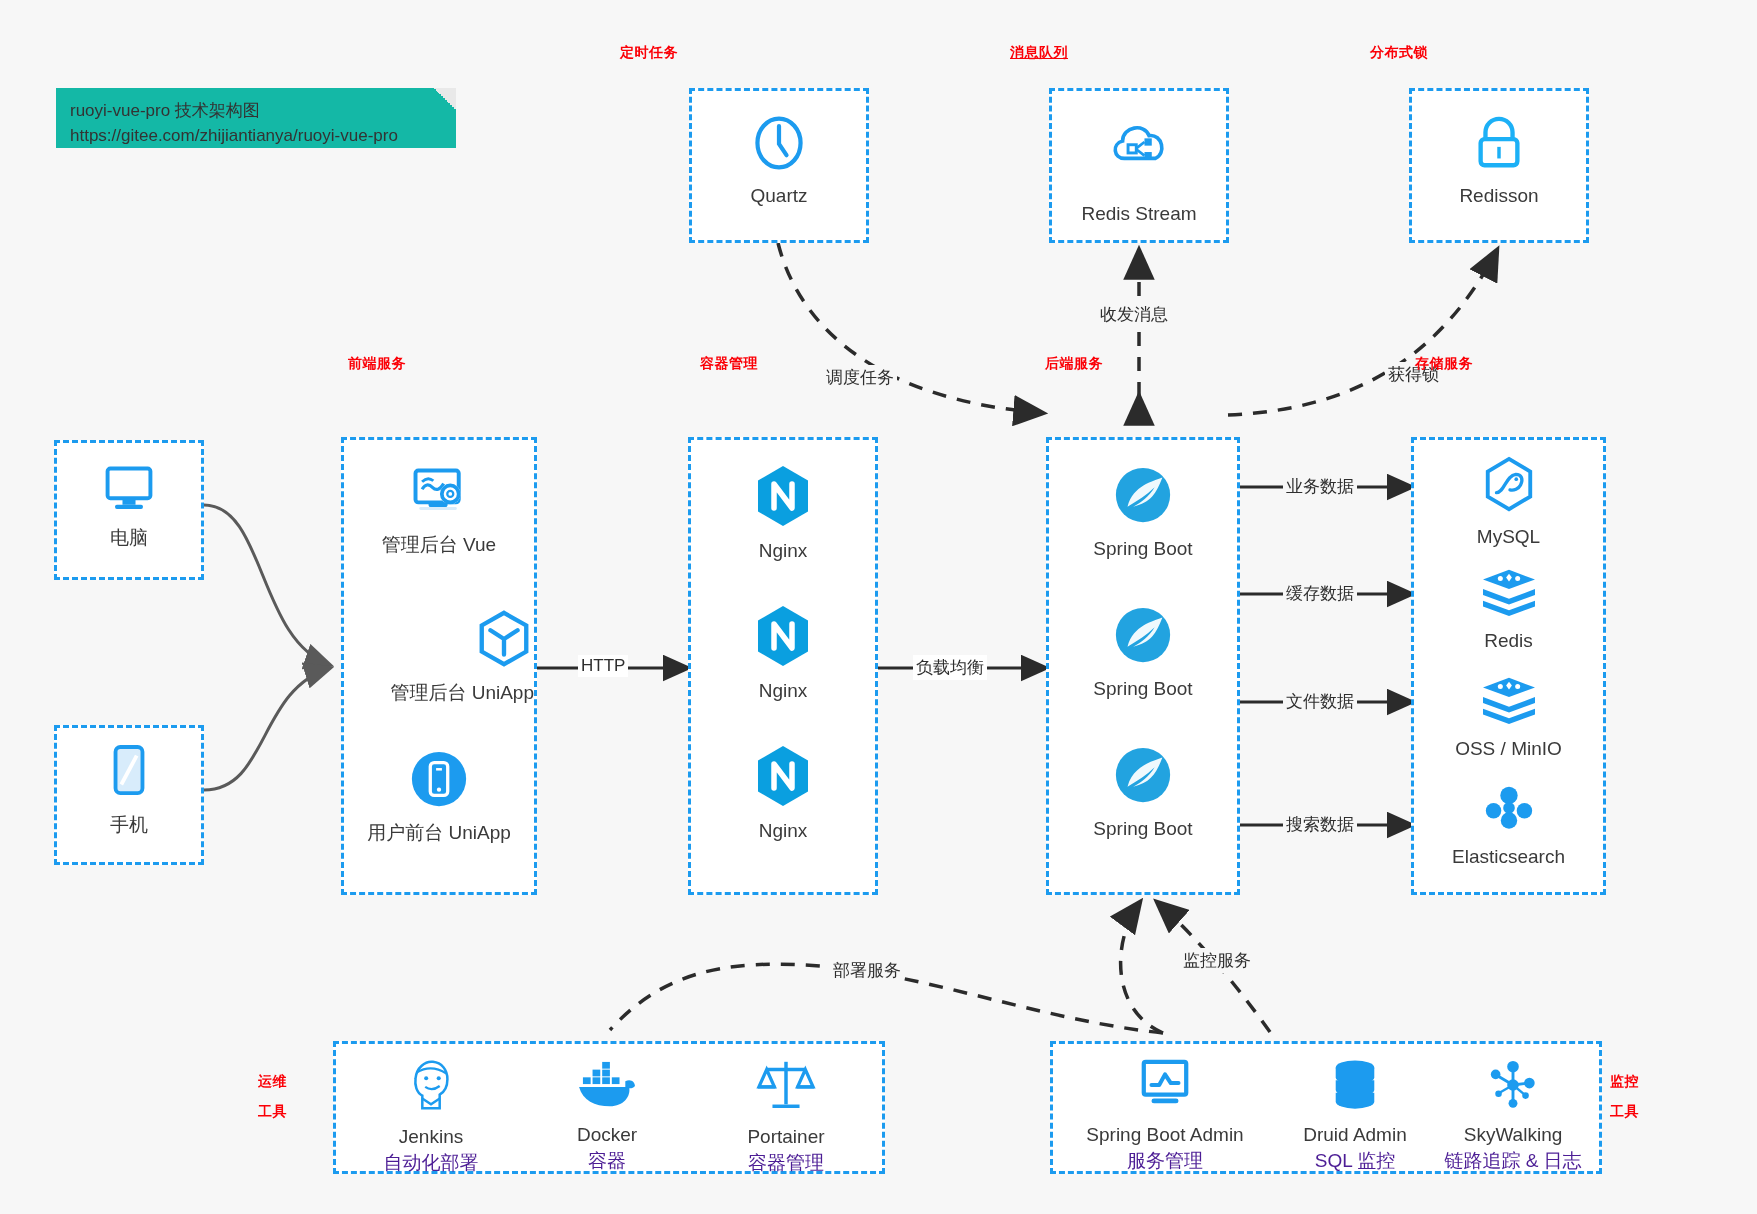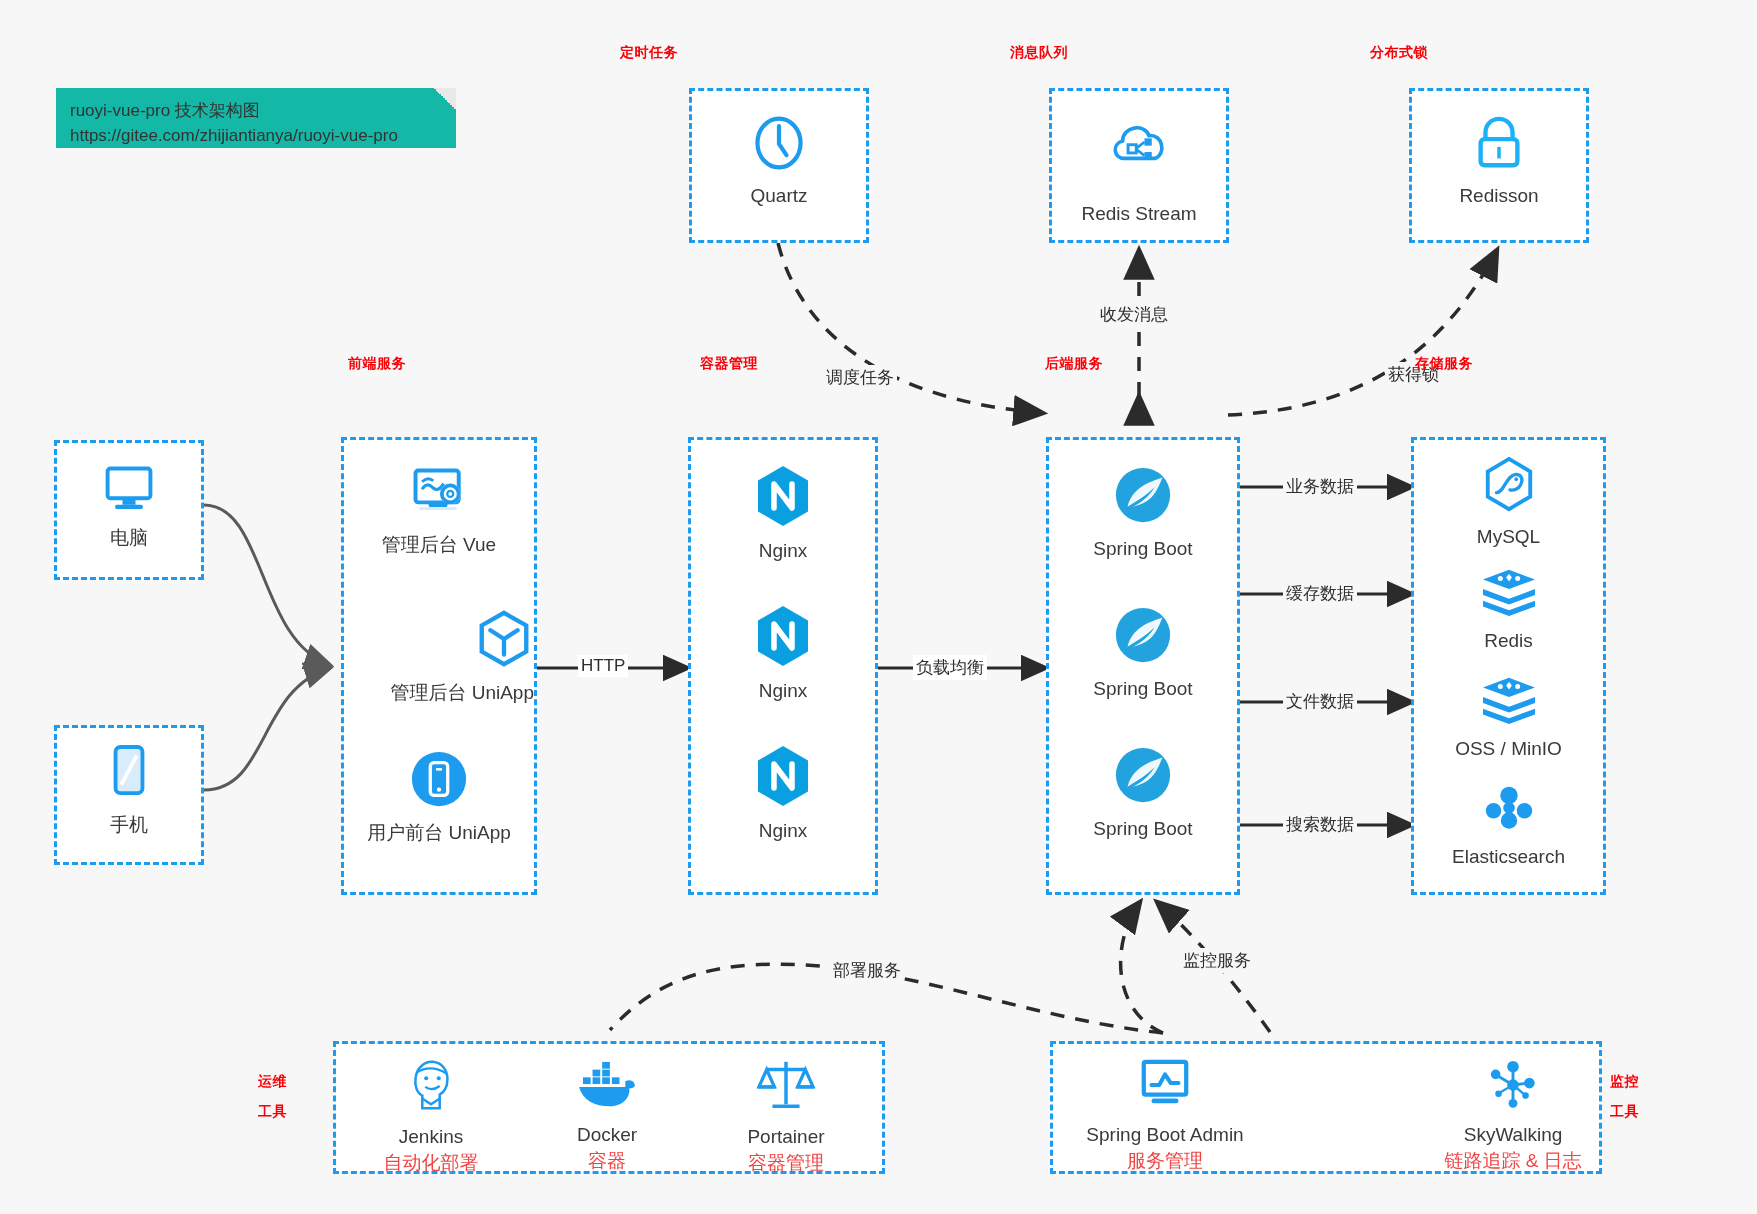--- a/index.html
+++ b/index.html
@@ -42,21 +42,21 @@
   }
 
   
   .node{
     position:absolute;display:flex;flex-direction:column;
     align-items:center;justify-content:flex-start;
   }
   .node .cap{
     font-size:19px;color:#3a3a3a;margin-top:6px;white-space:nowrap;text-align:center;line-height:26px;
   }
-  .node .cap2{font-size:19px;color:#ef4444;white-space:nowrap;text-align:center;line-height:26px;}
+  .node .cap2{font-size:19px;color:#4c1d95;white-space:nowrap;text-align:center;line-height:26px;}
   .ico{display:block;}
 
   
   .elabel{
     position:absolute;background:#f7f7f7;color:#2e2e2e;font-size:17px;
     padding:1px 3px;white-space:nowrap;
   }
   .elabel.white{background:#fff;}
 </style>
 </head>
@@ -113,21 +113,21 @@
       <span class="ico">
         <svg width="60" height="60" viewBox="0 0 64 64">
           <ellipse cx="32" cy="32" rx="23" ry="26" fill="none" stroke="#1c9bef" stroke-width="4.5"></ellipse>
           <path d="M32 14 L32 33 L40 45" fill="none" stroke="#1c9bef" stroke-width="4.5" stroke-linecap="round"></path>
         </svg>
       </span>
       <span class="cap">Quartz</span>
     </div>
   </div>
 
-  <div class="gtitle" style="left:1010px;top:44px;width:180px;">消息队列</div>
+  <div class="gtitle" style="left:1010px;top:44px;width:180px;text-decoration:underline;">消息队列</div>
   <div class="box" style="left:1049px;top:88px;width:180px;height:155px;">
     <div class="node" style="left:0;top:22px;width:174px;gap:20px;">
       <span class="ico">
         <svg width="62" height="58" viewBox="0 0 68 60">
           <path d="M18 48 C6 48 4 32 16 29 C16 13 40 9 45 23 C60 21 64 43 52 48 Z" fill="none" stroke="#1c9bef" stroke-width="4"></path>
           <rect x="22" y="33" width="9" height="9" fill="none" stroke="#1c9bef" stroke-width="3.2"></rect>
           <rect x="40" y="26" width="8" height="8" fill="#1c9bef"></rect>
           <rect x="40" y="41" width="8" height="8" fill="#1c9bef"></rect>
           <path d="M31 37 L40 30 M31 38 L40 45" stroke="#1c9bef" stroke-width="3"></path>
         </svg>
@@ -409,20 +409,32 @@
         <svg width="58" height="54" viewBox="0 0 60 56">
           <rect x="8" y="4" width="44" height="34" rx="2" fill="none" stroke="#1c9bef" stroke-width="4.4"></rect>
           <path d="M16 28 L24 28 L30 17 L36 26 L44 26" fill="none" stroke="#1c9bef" stroke-width="4.2" stroke-linejoin="round" stroke-linecap="round"></path>
           <rect x="16" y="42" width="28" height="5" rx="2.5" fill="#1c9bef"></rect>
         </svg>
       </span>
       <span class="cap">Spring Boot Admin</span>
       <span class="cap2">服务管理</span>
     </div>
 
+    <div class="node" style="left:212px;top:14px;width:180px;">
+      <span class="ico">
+        <svg width="56" height="54" viewBox="0 0 58 56">
+          <ellipse cx="29" cy="10" rx="20" ry="7.5" fill="#1c9bef"></ellipse>
+          <path d="M9 10 L9 20 A20 7.5 0 0 0 49 20 L49 10 Z" fill="#1c9bef"></path>
+          <path d="M9 23 L9 33 A20 7.5 0 0 0 49 33 L49 23 Z" fill="#1c9bef"></path>
+          <path d="M9 36 L9 45 A20 7.5 0 0 0 49 45 L49 36 Z" fill="#1c9bef"></path>
+        </svg>
+      </span>
+      <span class="cap">Druid Admin</span>
+      <span class="cap2">SQL 监控</span>
+    </div>
 
     <div class="node" style="left:370px;top:14px;width:180px;">
       <span class="ico">
         <svg width="56" height="54" viewBox="0 0 58 56">
           <line x1="29" y1="28" x2="29" y2="10" stroke="#1c9bef" stroke-width="3"></line>
           <line x1="29" y1="28" x2="12" y2="18" stroke="#1c9bef" stroke-width="3"></line>
           <line x1="29" y1="28" x2="45" y2="26" stroke="#1c9bef" stroke-width="3"></line>
           <line x1="29" y1="28" x2="15" y2="36" stroke="#1c9bef" stroke-width="2.4"></line>
           <line x1="29" y1="28" x2="29" y2="46" stroke="#1c9bef" stroke-width="3"></line>
           <line x1="29" y1="28" x2="41" y2="38" stroke="#1c9bef" stroke-width="2.4"></line>

